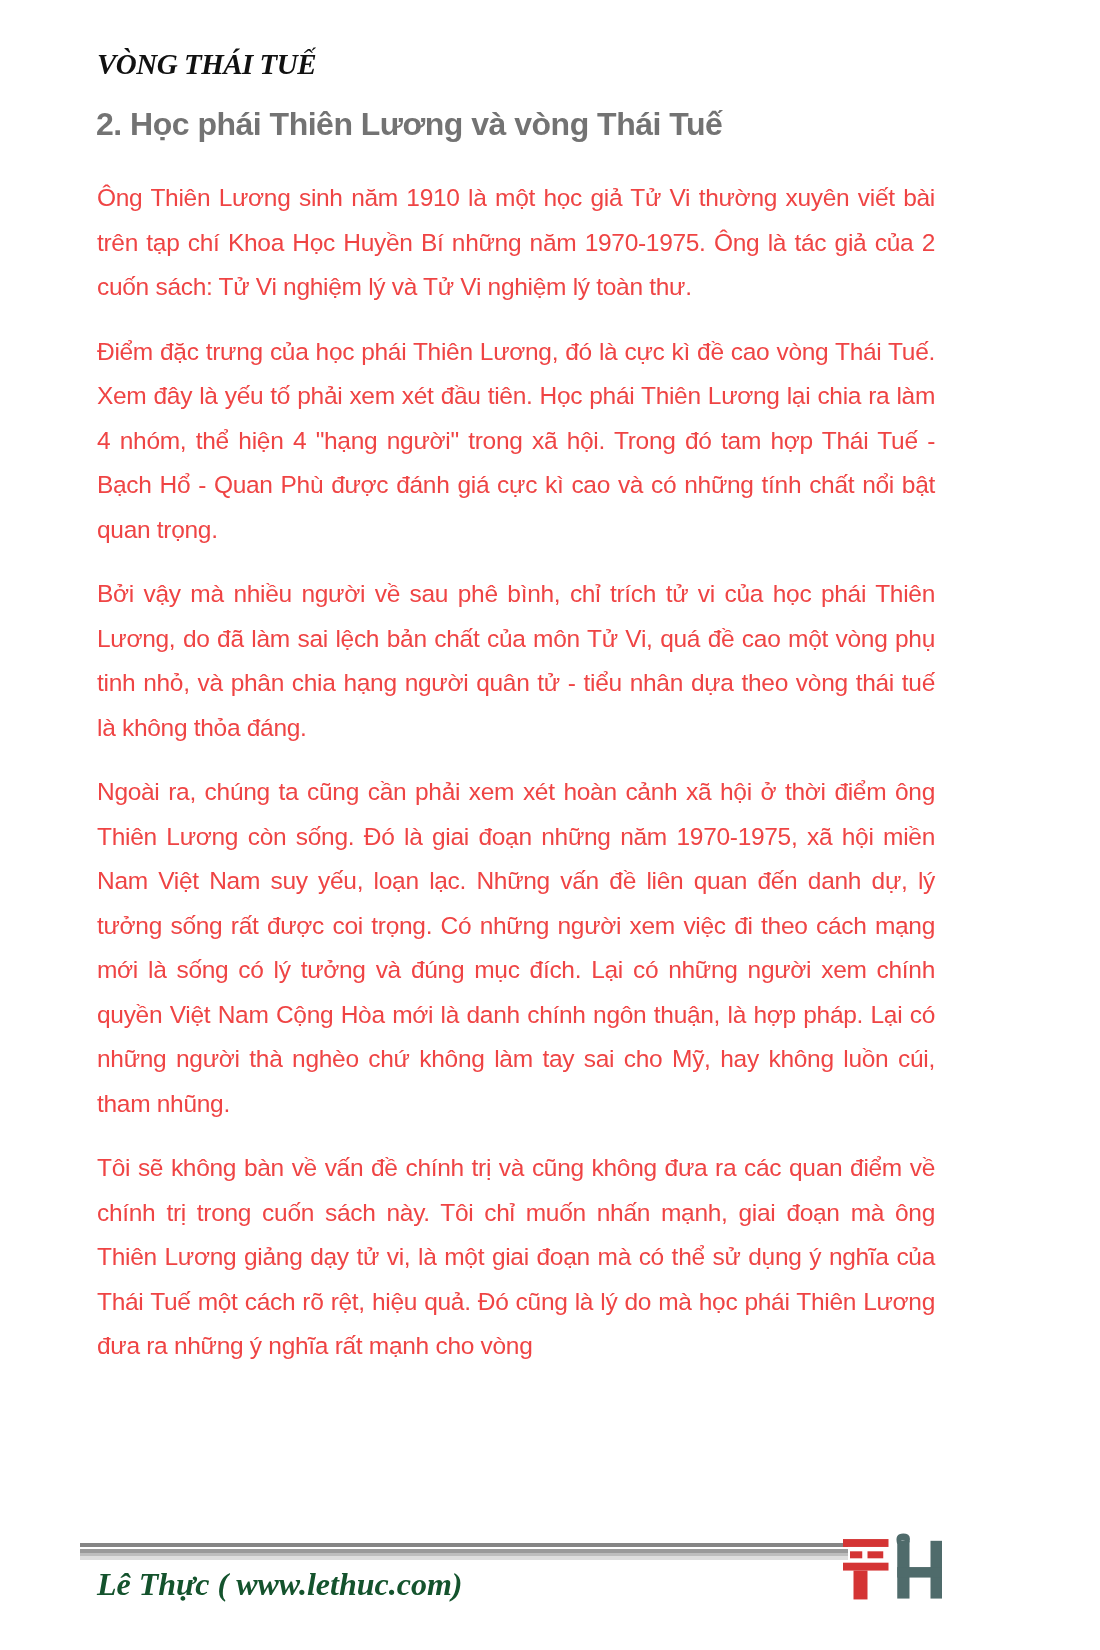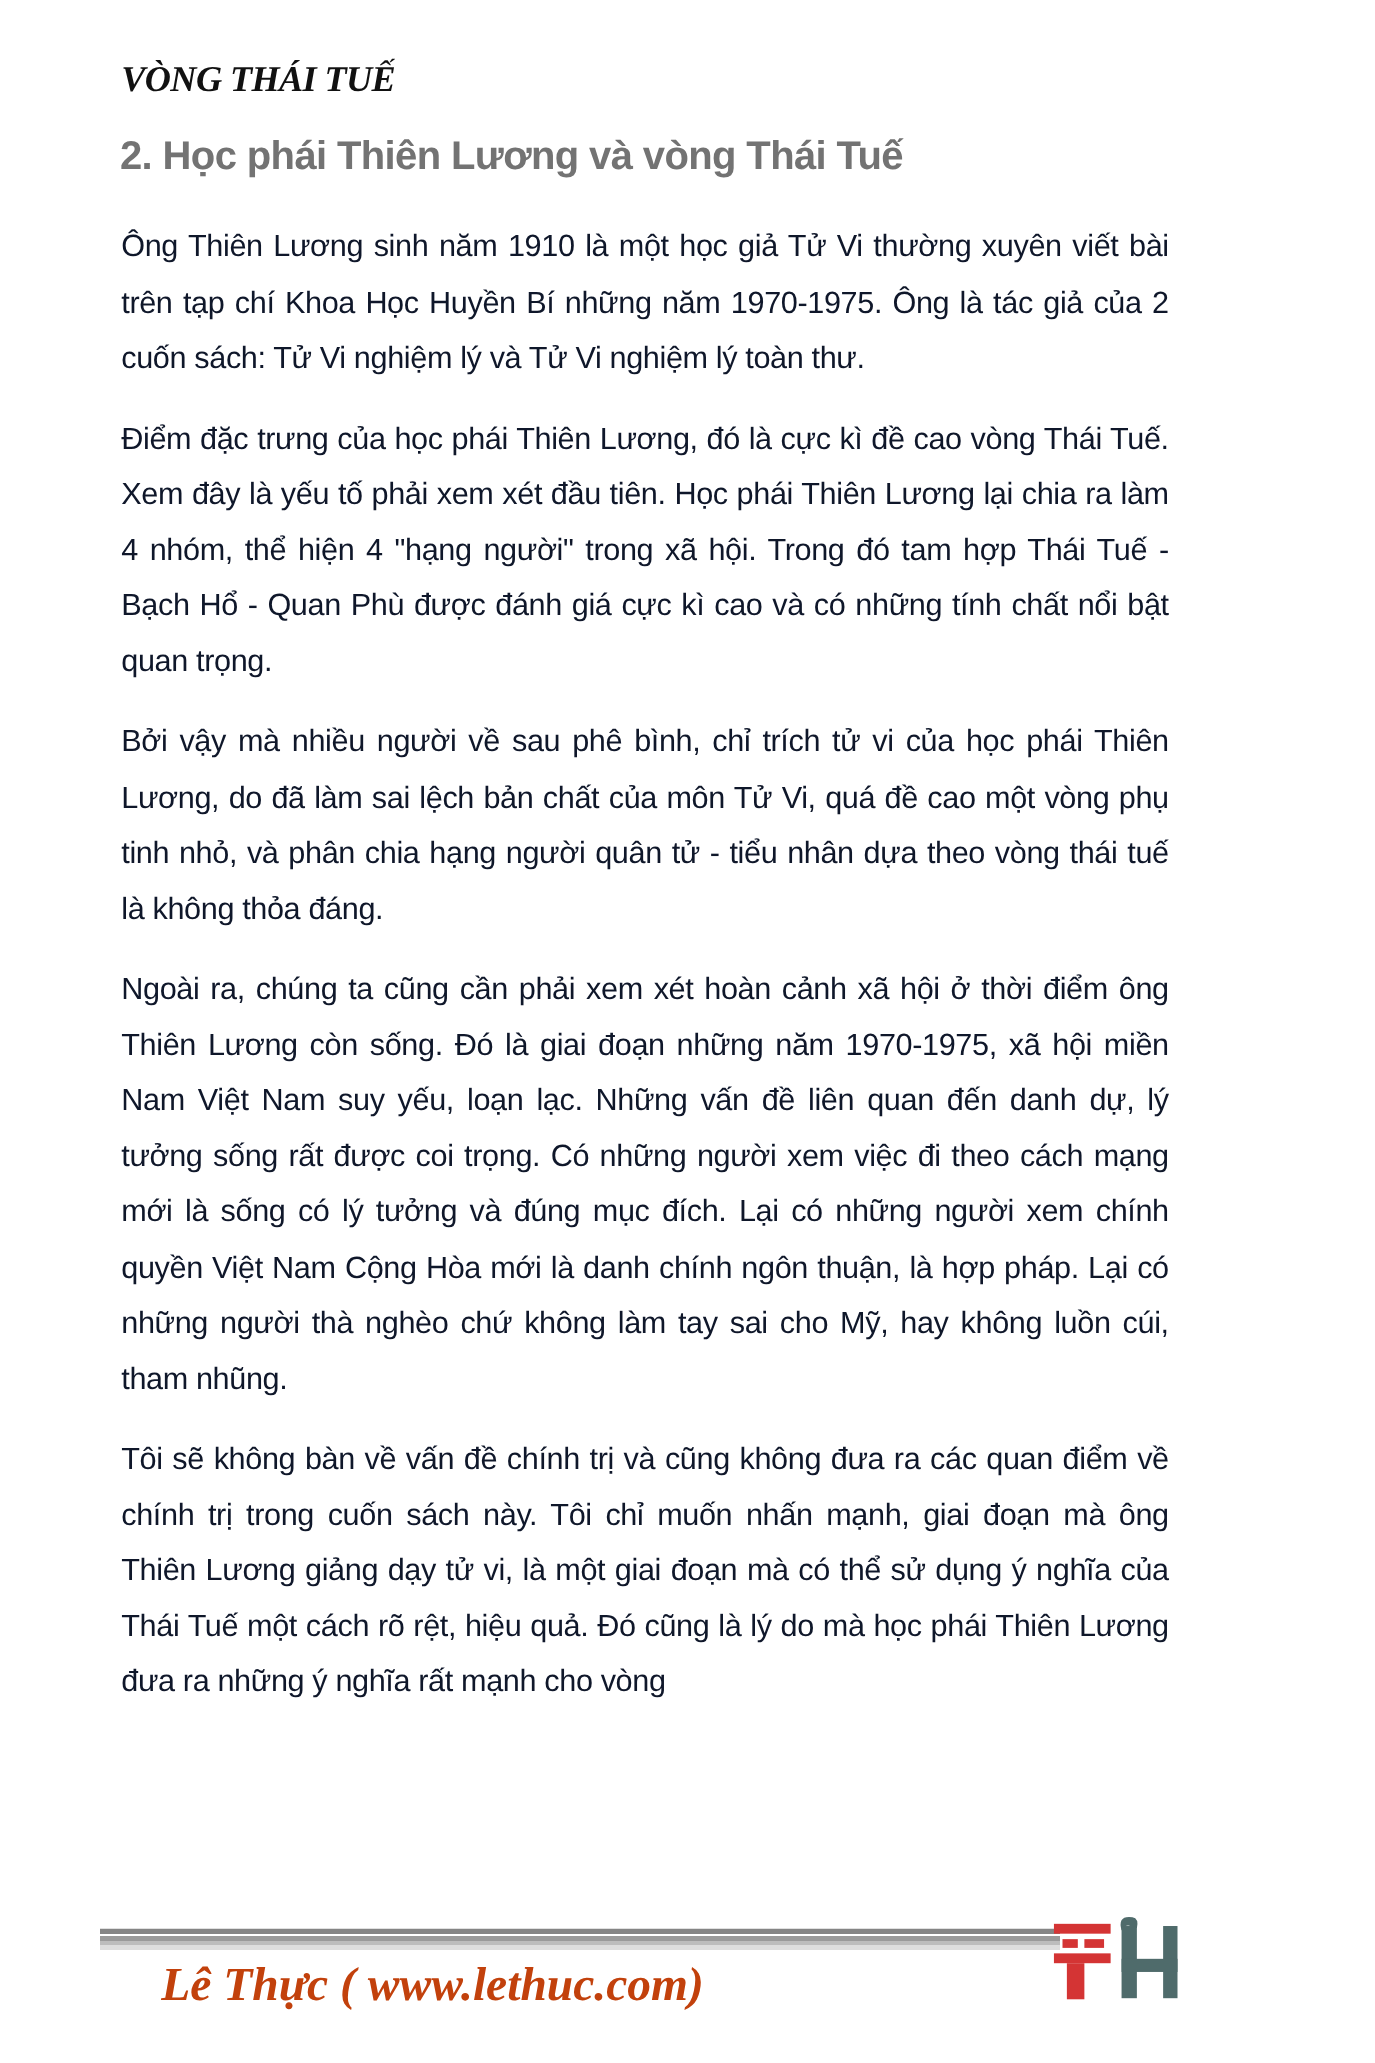--- a/index.html
+++ b/index.html
@@ -36,21 +36,21 @@
     position:absolute;
     left:97px; top:176px;
     width:850px;
   }
   .content p{
     margin:0 12px 20px 0;
     font-size:24.5px;
     line-height:44.5px;
     letter-spacing:-0.3px;
     text-align:justify;
-    color:#0f172a;
+    color:#ef4444;
   }
   .pagecol{
     position:absolute;
     left:960px; top:1400px;
     width:150px; height:60px;
     transform:rotate(-90deg);
     display:flex;
     align-items:baseline;
     justify-content:center;
     gap:9px;
@@ -69,23 +69,22 @@
       #9a9a9a 6px, #9a9a9a 10px,
       #bdbdbd 10px, #bdbdbd 13px,
       #dedede 13px, #dedede 17px);
   }
   .footer-author{
     position:absolute;
     left:97px; top:1566px;
     font-family:"Liberation Serif", serif;
     font-style:italic;
     font-weight:bold;
-    font-size:38px;
-    color:#c2410c;
-    margin-left:32px;
+    font-size:32px;
+    color:#14532d;
   }
   .logo{
     position:absolute;
     left:843px; top:1532px;
   }
 </style>
 </head>
 <body>
 
 <div class="page">

